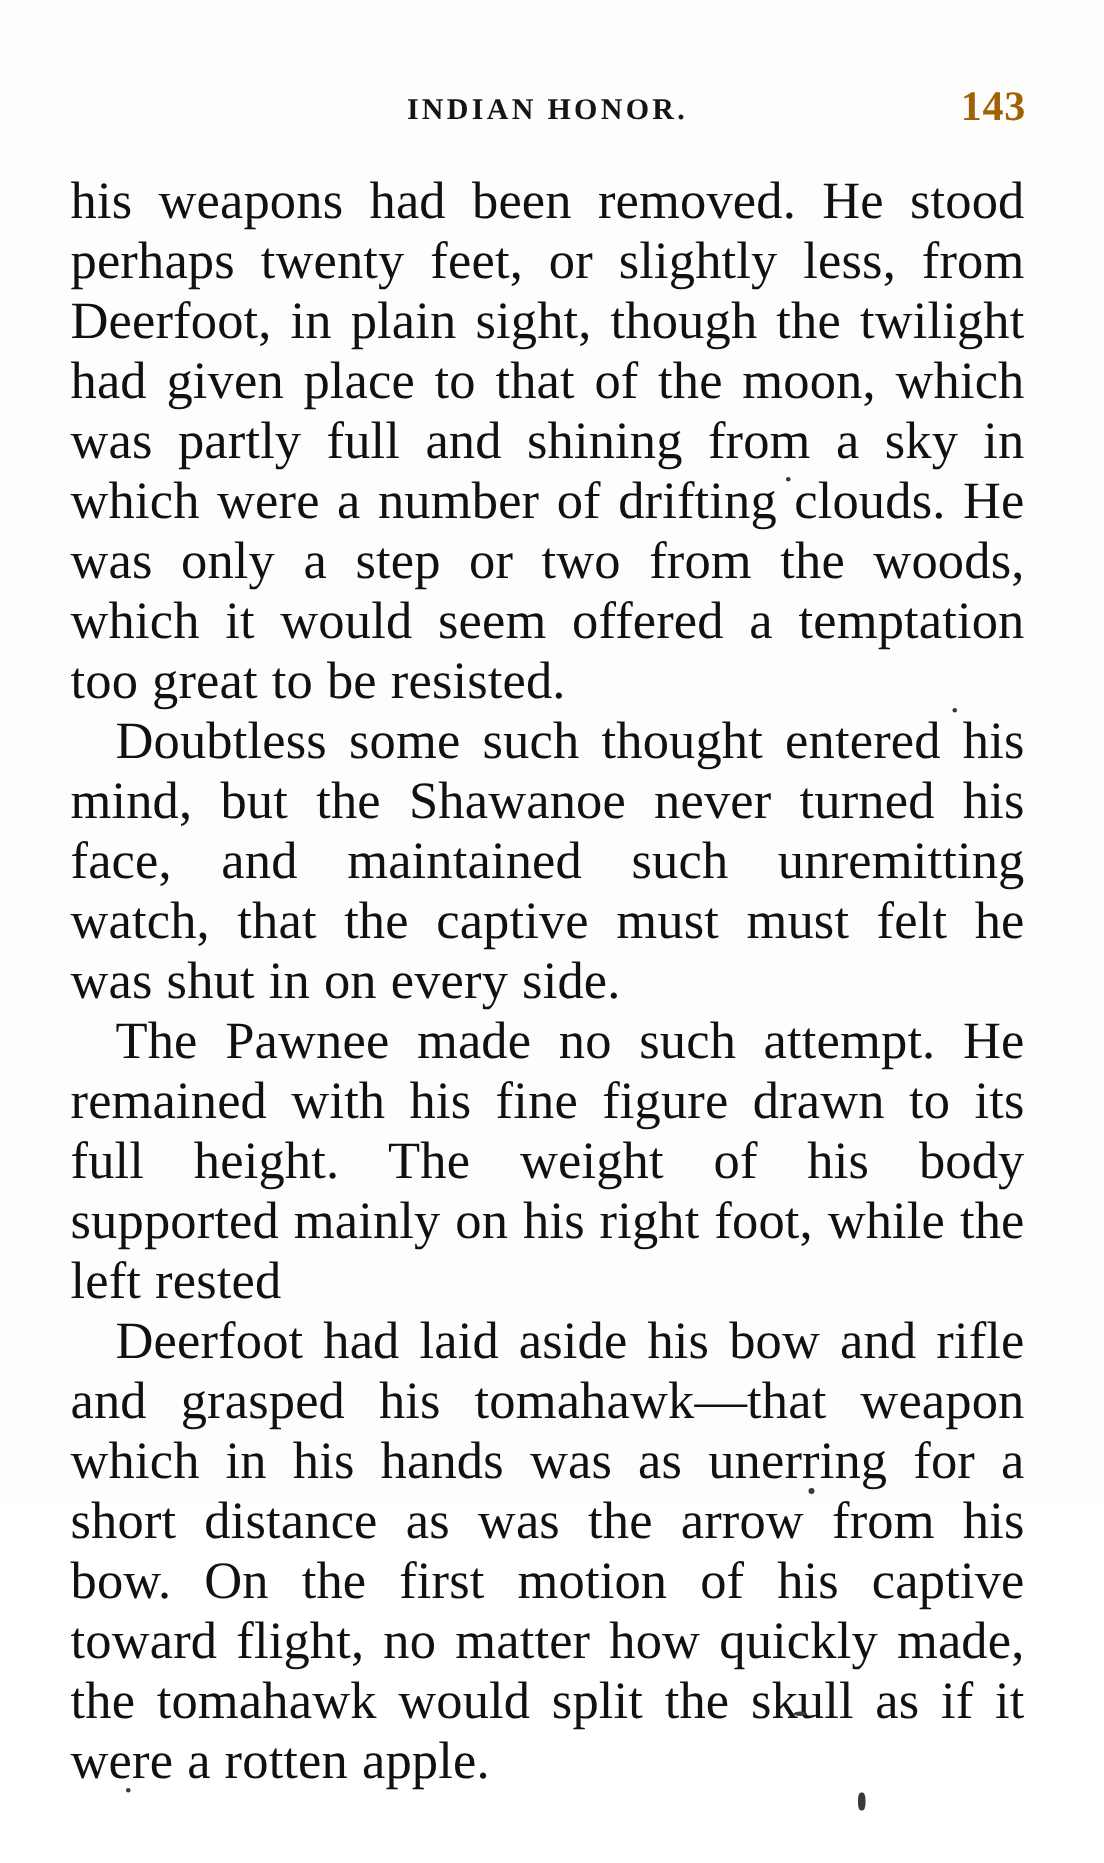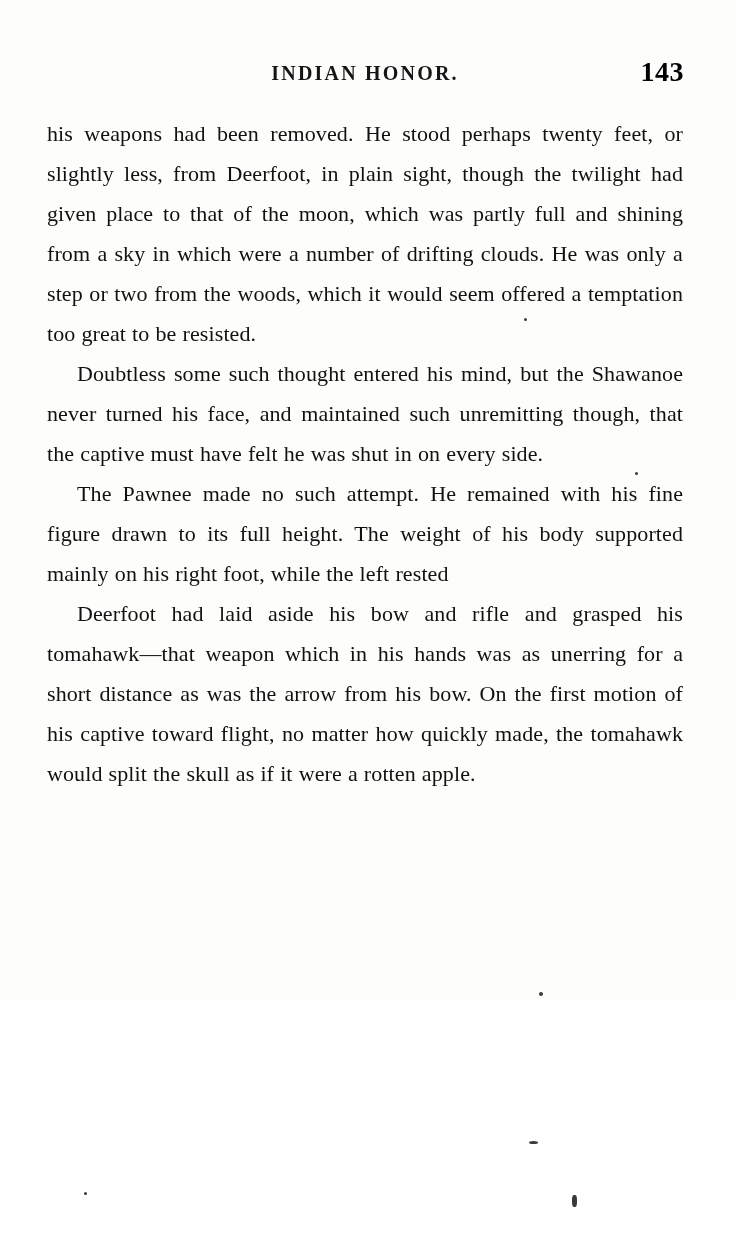--- a/index.html
+++ b/index.html
@@ -37,30 +37,30 @@
     font-weight: bold;
     letter-spacing: 2.2px;
     color: #151515;
   }
   .folio {
     position: absolute;
     right: 12px;
     top: 0px;
     font-size: 28px;
     font-weight: bold;
-    color: #000000;
+    color: #a16207;
     letter-spacing: 0.5px;
   }
   .body-text {
     width: 636px;
     margin: 0 auto;
   }
   p.para {
     margin: 0 0 0 0;
-    font-size: 22px;
+    font-size: 35px;
     line-height: 40px;
     text-align: justify;
     text-indent: 30px;
     color: #111111;
     letter-spacing: 0.1px;
     word-spacing: 0.5px;
   }
   p.para.first {
     text-indent: 0;
   }
@@ -81,21 +81,21 @@
 
 <div class="page">
 
   <div class="running-head">
     <div class="head-title">INDIAN  HONOR.</div>
     <div class="folio">143</div>
   </div>
 
   <div class="body-text">
     <p class="para first">his weapons had been removed.   He stood perhaps twenty feet, or slightly less, from Deerfoot, in plain sight, though the twilight had given place to that of the moon, which was partly full and shining from a sky in which were a number of drifting clouds.   He was only a step or two from the woods, which it would seem offered a temptation too great to be resisted.</p>
-    <p class="para">Doubtless some such thought entered his mind, but the Shawanoe never turned his face, and maintained such unremitting though, that the captive must have felt he was shut in on every side.</p>
+    <p class="para">Doubtless some such thought entered his mind, but the Shawanoe never turned his face, and maintained such unremitting watch, that the captive must must felt he was shut in on every side.</p>
     <p class="para">The Pawnee made no such attempt.   He remained with his fine figure drawn to its full height.   The weight of his body supported mainly on his right foot, while the left rested</p>
     <p class="para">Deerfoot had laid aside his bow and rifle and grasped his tomahawk—that weapon which in his hands was as unerring for a short distance as was the arrow from his bow.   On the first motion of his captive toward flight, no matter how quickly made, the tomahawk would split the skull as if it were a rotten apple.</p>
   </div>
 
   <span class="speck s1"></span>
   <span class="speck s2"></span>
   <span class="speck s3"></span>
   <span class="speck s4"></span>
   <span class="speck s5"></span>
   <span class="speck s6"></span>

